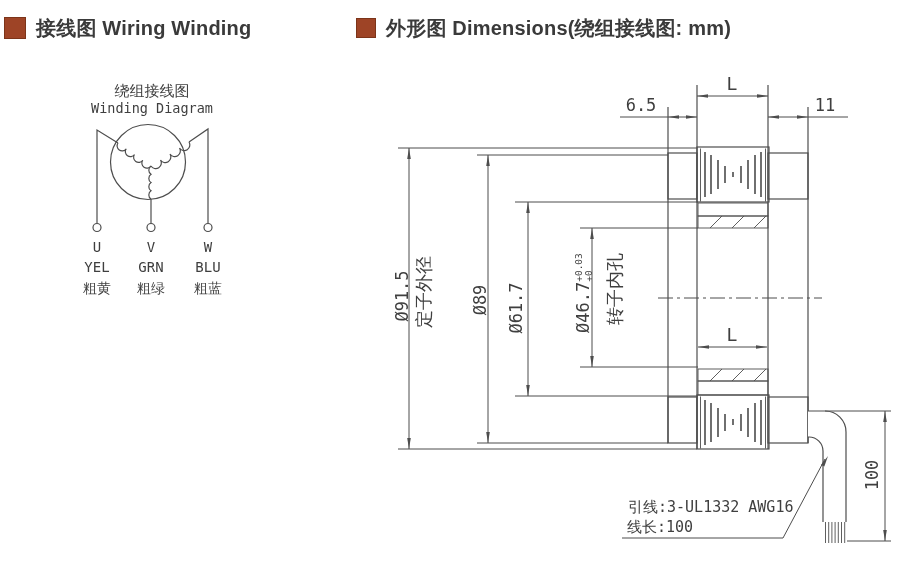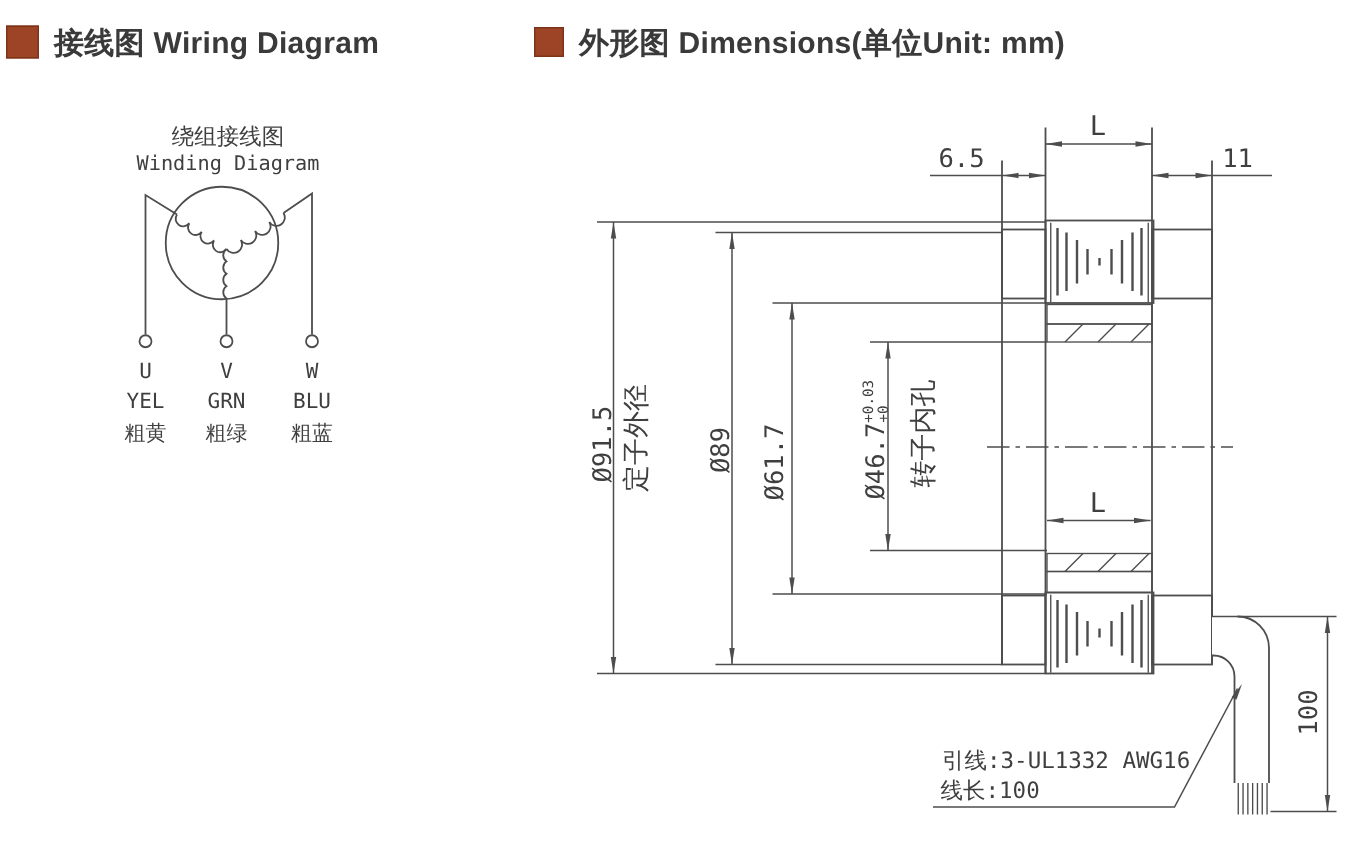--- a/index.html
+++ b/index.html
@@ -17,25 +17,25 @@
   .ln{stroke:#4d4d4d;stroke-width:1.2;fill:none;}
   .thin{stroke:#4d4d4d;stroke-width:0.9;fill:none;}
   .dim{stroke:#4d4d4d;stroke-width:1;fill:none;}
   .arr{fill:#4d4d4d;stroke:none;}
 </style>
 </head>
 <body>
 
 <div class="hdr" id="hdr-left">
   <div class="sq"></div>
-  <div class="t">接线图 Wiring Diagram</div>
+  <div class="t">接线图 Wiring Winding</div>
 </div>
 <div class="hdr" id="hdr-right">
   <div class="sq" style="width:18px;height:18px;"></div>
-  <div class="t">外形图 Dimensions(单位Unit: mm)</div>
+  <div class="t">外形图 Dimensions(绕组接线图: mm)</div>
 </div>
 
 <svg style="left:0;top:60px;" width="300" height="250" viewBox="0 0 300 250">
   <g>
     <text x="152" y="36" font-size="15" text-anchor="middle">绕组接线图</text>
     <text x="152" y="53" font-size="13.5" text-anchor="middle">Winding Diagram</text>
   </g>
 
   <g>
     <circle class="ln" cx="148" cy="102" r="37.5"></circle>

